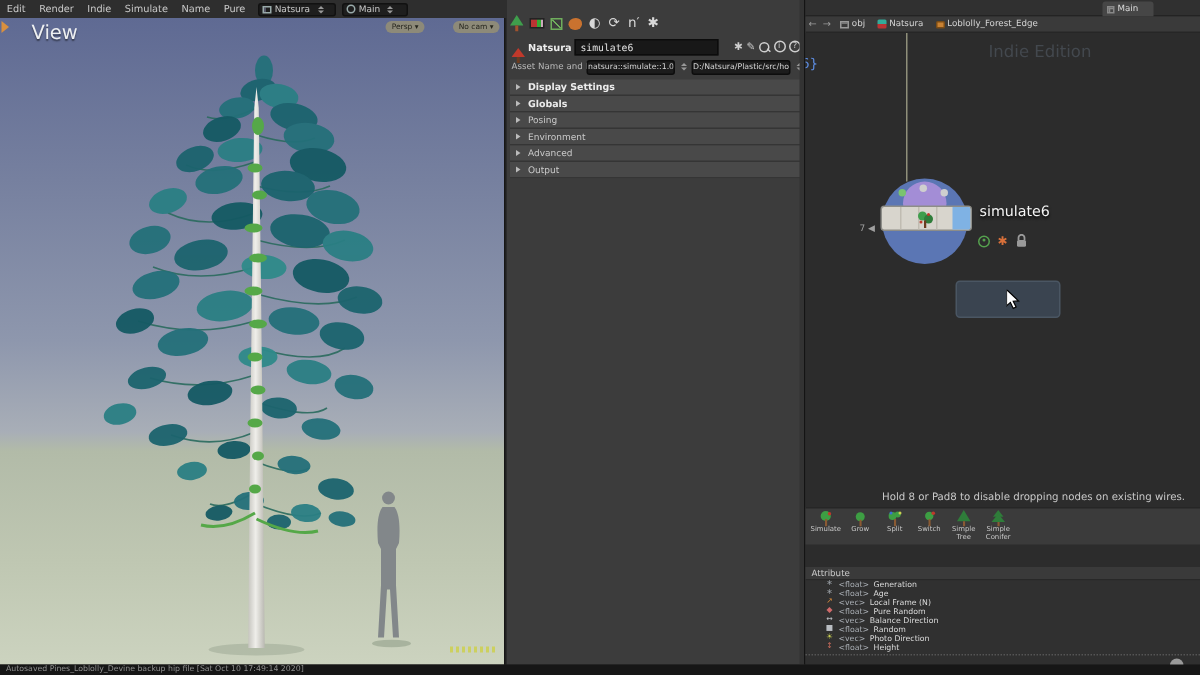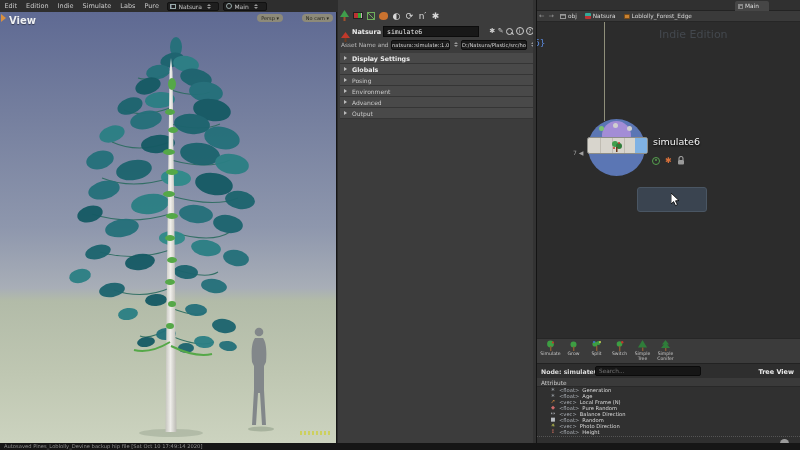--- a/index.html
+++ b/index.html
@@ -23,21 +23,21 @@
   .spin .dn { border-top:2px solid #999; }
 
   
   .viewport { position:absolute; left:0; top:12px; width:337px; height:431px;
     border-right:1px solid #161616;
     background:linear-gradient(180deg,#5f6a93 0%,#76809f 25%,#8e97ad 50%,
       #a8aeb7 64%,#b2bba8 67%,#bfc7b2 84%,#ccd3bf 100%); overflow:hidden; }
   .vp-corner { position:absolute; left:1px; top:2px; width:0; height:0;
     border-top:4px solid transparent; border-bottom:4px solid transparent;
     border-left:5px solid #d9903f; }
-  .vp-title { position:absolute; left:9px; top:3px; font-size:10px; font-weight:bold;
+  .vp-title { position:absolute; left:21px; top:3px; font-size:13px; font-weight:normal;
     color:#eef0f2; text-shadow:0 1px 1px rgba(0,0,0,.45); }
   .pill { position:absolute; top:2px; height:8px; border-radius:4px; background:#8d8a79;
     color:#26261e; font-size:5px; line-height:8px; padding:0 4px; }
   .pill-persp { right:53px; }
   .pill-cam { right:3px; }
   .vp-scribble { position:absolute; right:4px; bottom:8px; width:32px; height:4px; opacity:.85;
     background:repeating-linear-gradient(90deg,#cdd04e 0 2px,transparent 2px 4px); }
   svg.scene { position:absolute; left:0; top:0; }
 
   
@@ -157,24 +157,24 @@
   .statusbar { position:absolute; left:0; top:443px; width:800px; height:7px; background:#161616; }
   .statusbar span { position:absolute; left:4px; top:0; font-size:5.2px; line-height:7px; color:#8f8f8f; white-space:nowrap; }
 </style>
 </head>
 <body>
 
 <div id="app">
 
   <div class="topbar">
     <span class="menu-item">Edit</span>
-    <span class="menu-item">Edition</span>
+    <span class="menu-item">Render</span>
     <span class="menu-item">Indie</span>
     <span class="menu-item">Simulate</span>
-    <span class="menu-item">Labs</span>
+    <span class="menu-item">Name</span>
     <span class="menu-item">Pure</span>
     <div class="dd" style="width:52px">
       <span class="win-ico"></span>
       <span class="dd-label">Natsura</span>
       <span class="spin">
           <i class="up"></i>
           <i class="dn"></i>
         </span>
     </div>
     <div class="dd" style="width:44px">
@@ -444,20 +444,21 @@
           <path d="M2,4 V2.5 A2,2 0 0 1 6,2.5 V4" stroke="#9a9a9a" stroke-width="1.2" fill="none"></path>
           <rect x="1" y="4" width="6" height="4.5" rx="1" fill="#9a9a9a"></rect>
         </svg>
       </span>
 
       <div class="drop-target"></div>
       <svg class="cursor" width="10" height="14">
         <polygon points="0,0 0,11 2.6,8.6 4.5,12.6 6.4,11.7 4.5,7.8 8,7.6" fill="#fff" stroke="#000" stroke-width="0.8"></polygon>
       </svg>
 
+      <span class="hint">Hold 8 or Pad8 to disable dropping nodes on existing wires.</span>
     </div>
 
     <div class="toolshelf">
       <span class="tool">
         <svg width="11" height="11">
             <circle cx="5.5" cy="4" r="3.4" fill="#3d9e43"></circle>
             <rect x="5" y="6" width="1.4" height="5" fill="#8a5a33"></rect>
             <circle cx="8" cy="2.5" r="1.1" fill="#c0392b"></circle>
           </svg>
         <span class="tlabel">Simulate</span>
@@ -497,25 +498,20 @@
       <span class="tool">
         <svg width="11" height="11">
             <polygon points="5.5,0 9,4.5 2,4.5" fill="#2f7d3a"></polygon>
             <polygon points="5.5,2.5 10,8 1,8" fill="#2f7d3a"></polygon>
             <rect x="5" y="8" width="1.4" height="3" fill="#8a5a33"></rect>
           </svg>
         <span class="tlabel">Simple Conifer</span>
         </span>
     </div>
 
-    <div class="infobar">
-      <span class="nodelabel">Node: simulate6</span>
-      <input class="searchbox" placeholder="Search..." style="">
-      <span class="treeview">Tree View</span>
-    </div>
 
     <div class="attrhead">
       <span>Attribute</span>
     </div>
 
     <div class="attrlist">
       <div class="arow a0">
         <span class="aico">∗</span>
         <span class="atype">&lt;float&gt;</span>
         <span class="aname">Generation</span>

